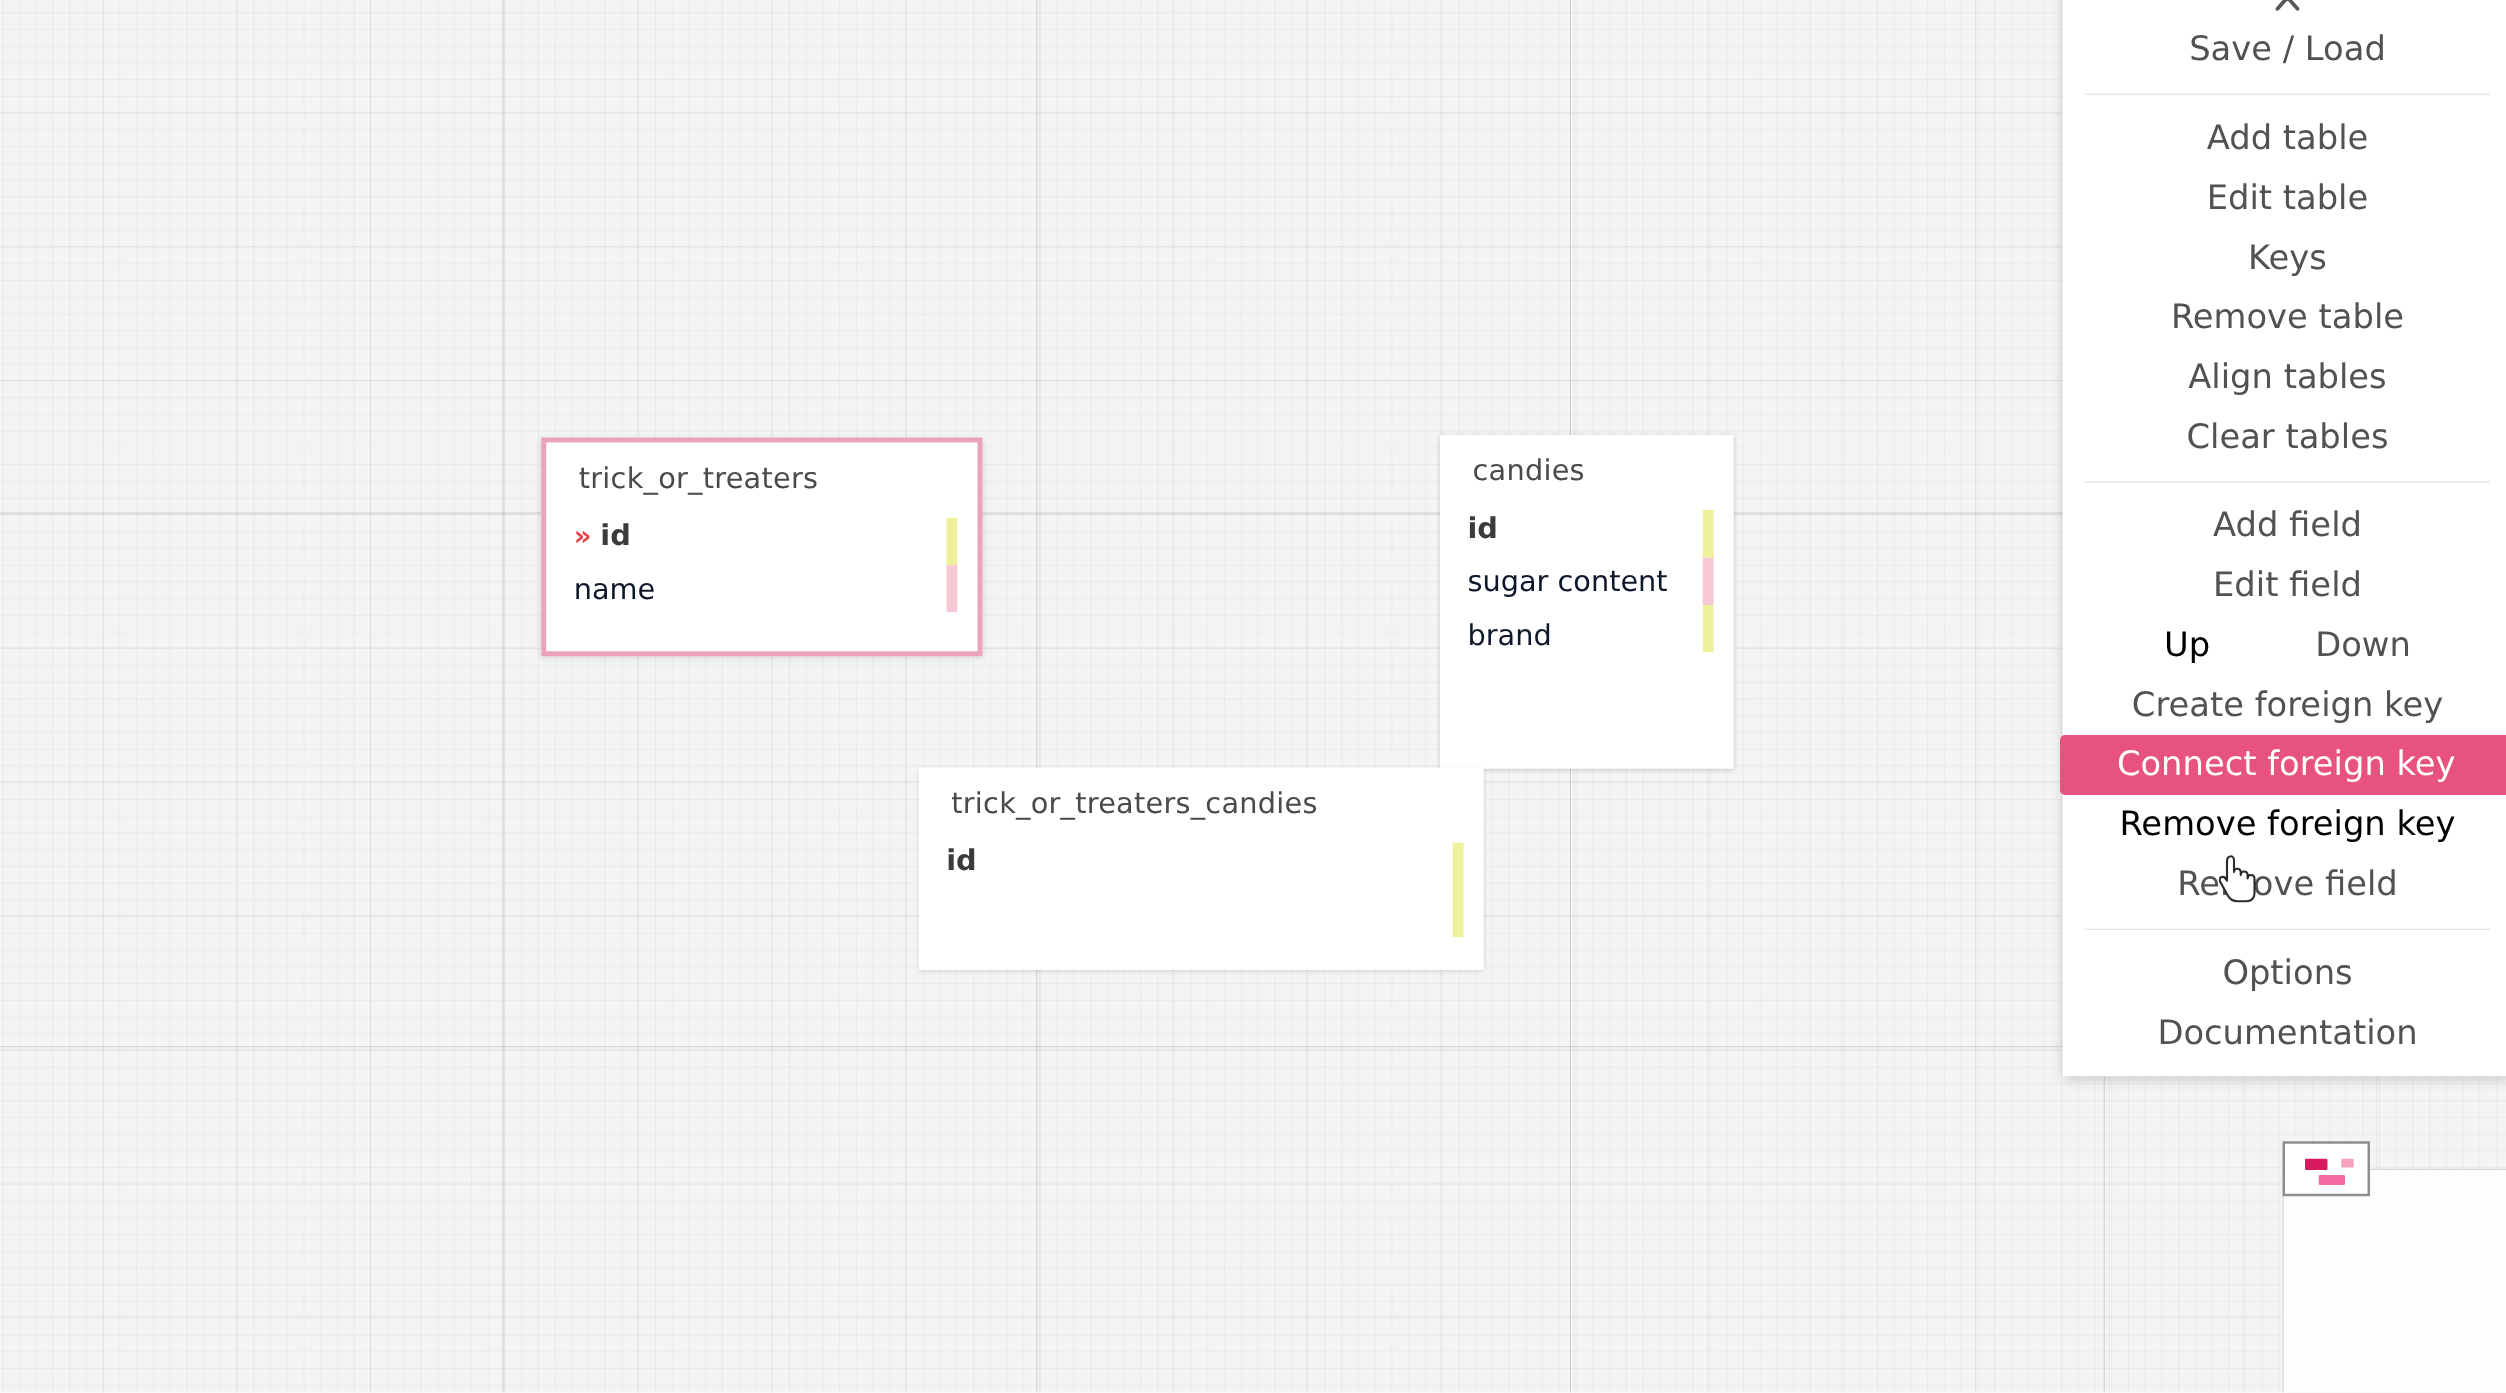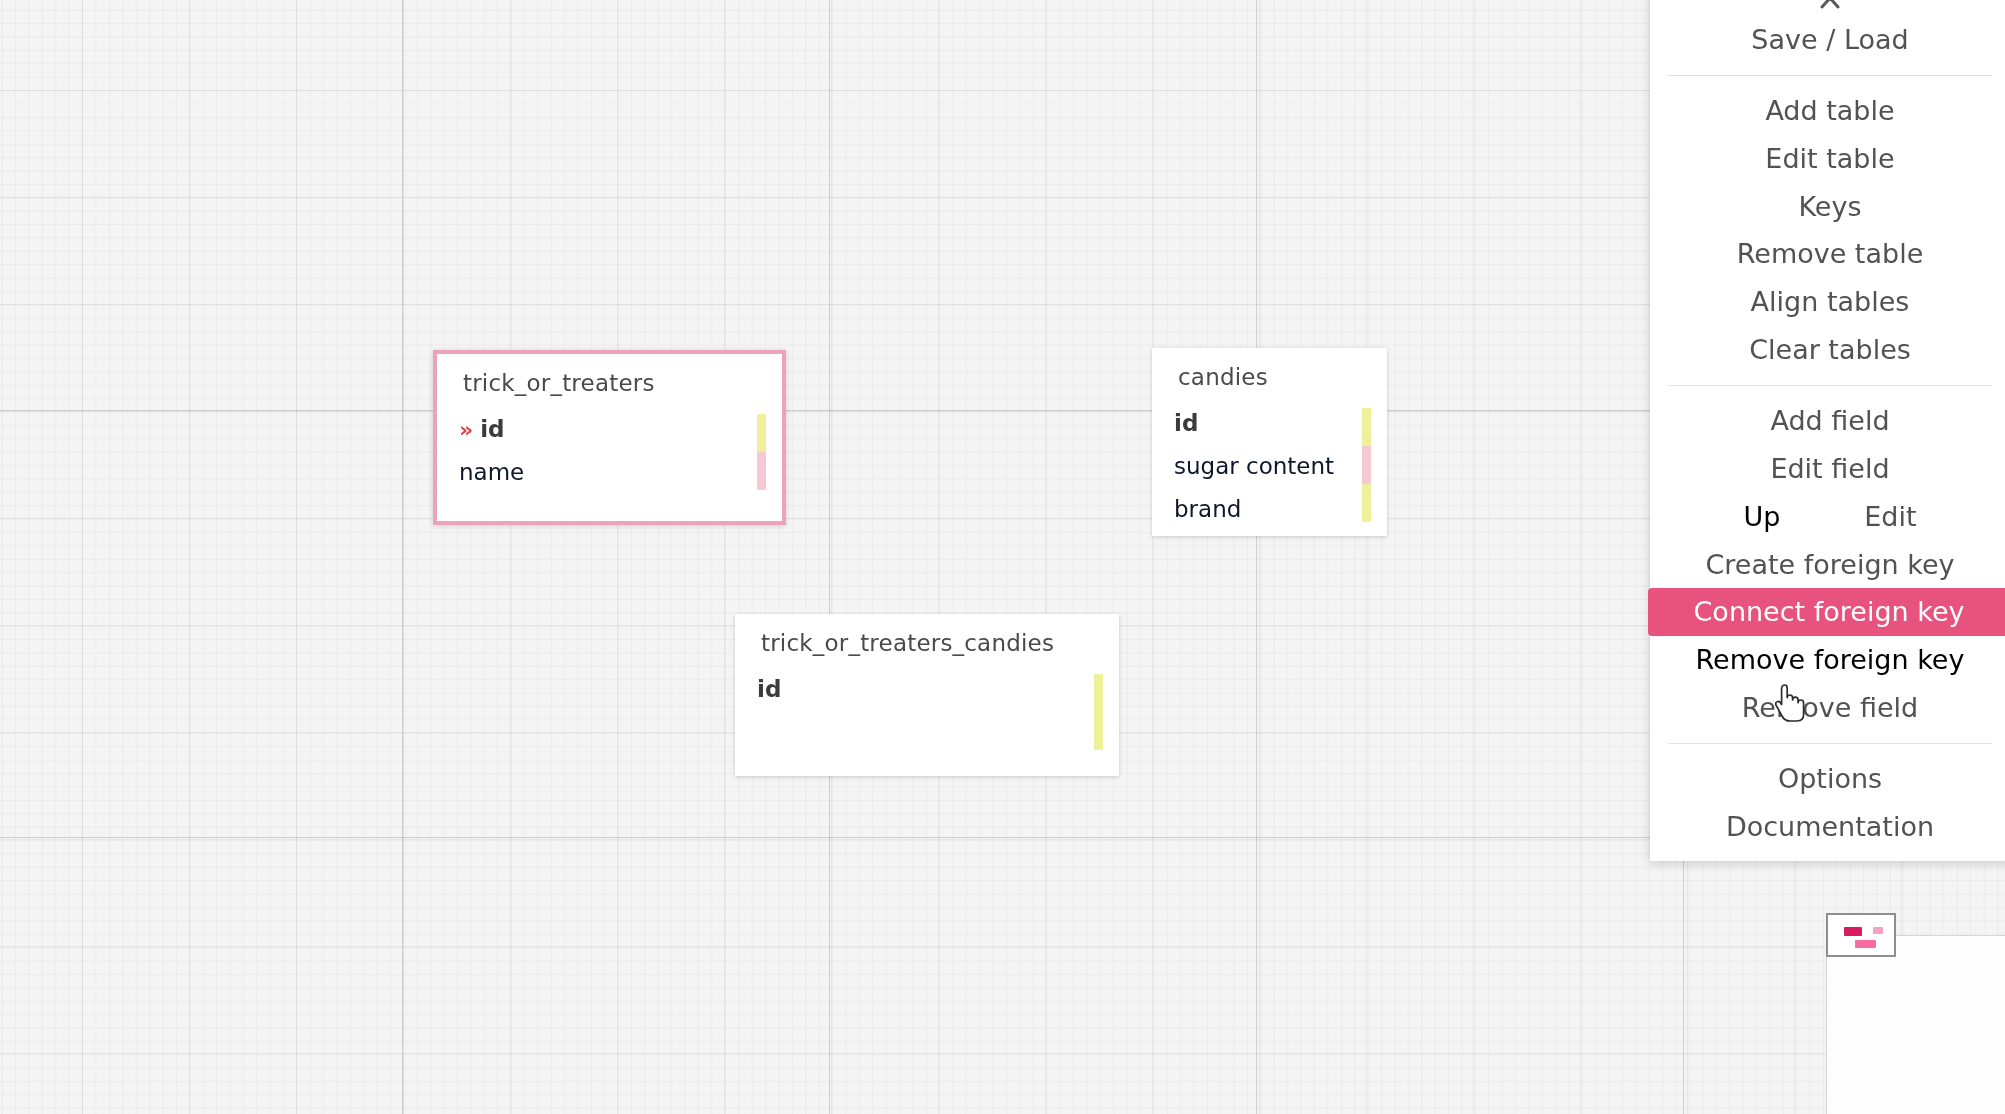--- a/index.html
+++ b/index.html
@@ -159,34 +159,34 @@
         <div class="er-title">trick_or_treaters</div>
         <div class="er-fields">
           <div class="er-field pk"><span class="er-pk-marker">»</span><span>id</span></div>
           <div class="er-field"><span>name</span></div>
         </div>
         <div class="er-sidebar" style="top: 60px; height: 76px;">
           <div class="seg" style="background: rgb(238, 240, 154); flex: 1 1 0px;"></div>
           <div class="seg" style="background: rgb(246, 201, 212); flex: 1 1 0px;"></div>
         </div>
       </div>
-      <div class="er-table" style="left: 1152px; top: 348px; width: 235px; height: 188px;">
+      <div class="er-table" style="left: 1152px; top: 348px; width: 235px; height: 267px;">
         <div class="er-title">candies</div>
         <div class="er-fields">
           <div class="er-field pk"><span>id</span></div>
           <div class="er-field"><span>sugar content</span></div>
           <div class="er-field"><span>brand</span></div>
         </div>
         <div class="er-sidebar" style="top: 60px; height: 114px;">
           <div class="seg" style="background: rgb(238, 240, 154); flex: 1 1 0px;"></div>
           <div class="seg" style="background: rgb(246, 201, 212); flex: 1 1 0px;"></div>
           <div class="seg" style="background: rgb(238, 240, 154); flex: 1 1 0px;"></div>
         </div>
       </div>
-      <div class="er-table" style="left: 735px; top: 614px; width: 384px; height: 162px;">
+      <div class="er-table" style="left: 735px; top: 614px; width: 452px; height: 162px;">
         <div class="er-title">trick_or_treaters_candies</div>
         <div class="er-fields">
           <div class="er-field pk"><span>id</span></div>
         </div>
         <div class="er-sidebar" style="top: 60px; height: 76px;">
           <div class="seg" style="background: rgb(238, 240, 154); flex: 1 1 0px;"></div>
           <div class="seg" style="background: rgb(238, 240, 154); flex: 1 1 0px;"></div>
         </div>
       </div>
     </div>
@@ -209,21 +209,21 @@
           <div class="menu-item">Remove table</div>
           <div class="menu-item">Align tables</div>
           <div class="menu-item">Clear tables</div>
         </div>
         <div class="menu-sep"></div>
         <div>
           <div class="menu-item">Add field</div>
           <div class="menu-item">Edit field</div>
           <div class="menu-row">
             <div class="menu-item disabled">Up</div>
-            <div class="menu-item">Edit</div>
+            <div class="menu-item">Down</div>
           </div>
           <div class="menu-item">Create foreign key</div>
           <div class="menu-item active">Connect foreign key</div>
           <div class="menu-item disabled">Remove foreign key</div>
           <div class="menu-item">Remove field</div>
         </div>
         <div class="menu-sep"></div>
         <div>
           <div class="menu-item">Options</div>
           <div class="menu-item">Documentation</div>

